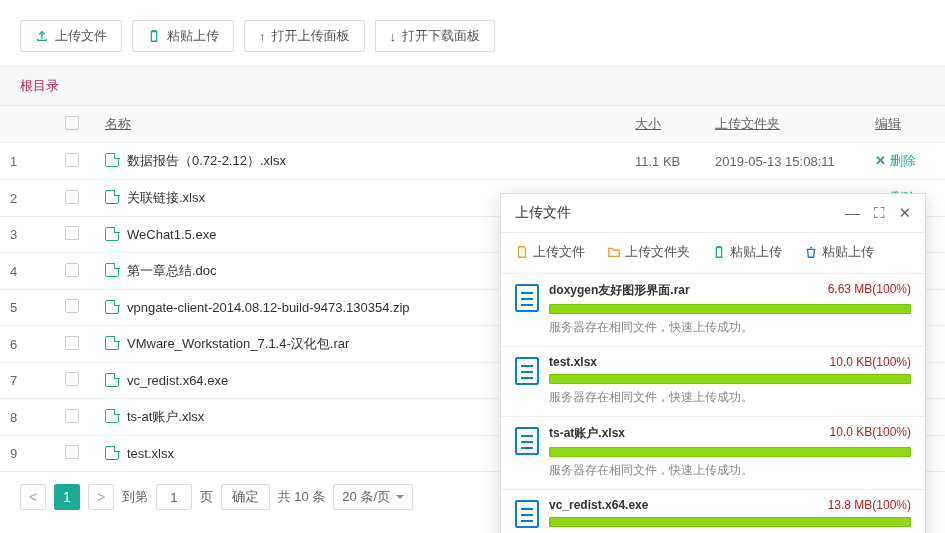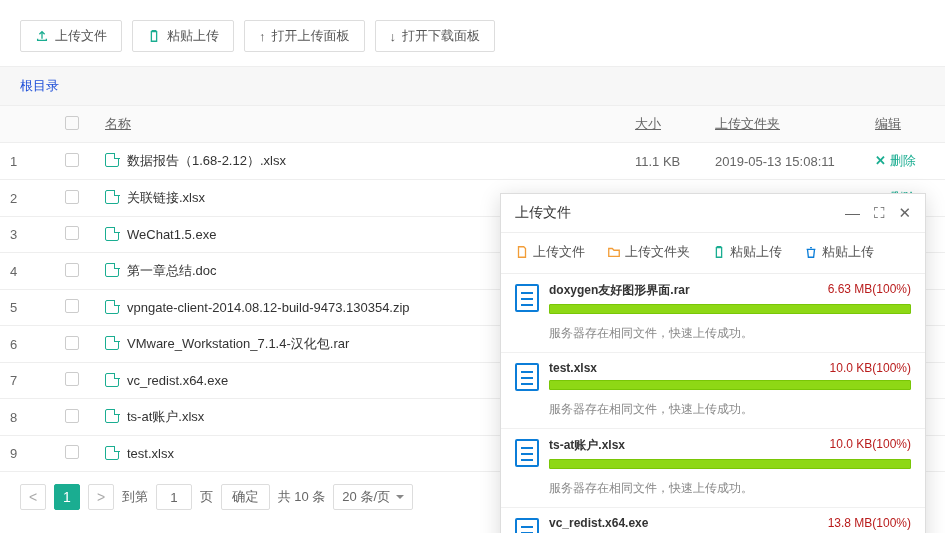--- a/index.html
+++ b/index.html
@@ -34,21 +34,21 @@
     cursor: pointer;
     font-size: 13px;
   }
   .ico-teal { color: #1aad91; }
   .ico-gray { color: #555; }
   svg.ico { width: 14px; height: 14px; }
 
   
   .crumb {
     background: #f7f7f7;
-    color: #1d4ed8;
+    color: #be185d;
     padding: 10px 20px;
     font-size: 13px;
     border-top: 1px solid #eee;
     border-bottom: 1px solid #eee;
   }
 
   
   .tbl { width: 100%; border-collapse: collapse; }
   .tbl th, .tbl td {
     border-bottom: 1px solid #eee;
@@ -158,21 +158,21 @@
   .up-main { flex: 1; }
   .up-name-row { display: flex; justify-content: space-between; font-size: 12px; }
   .up-name { font-weight: bold; color: #333; }
   .up-size { color: #b91c1c; }
   .up-bar {
     margin-top: 5px; height: 10px; width: 100%;
     background: #8ed815;
     border: 1px solid #79c607;
     border-radius: 1px;
   }
-  .up-msg { margin-top: 11px; font-size: 12px; color: #888; }
+  .up-msg { margin-top: 5px; font-size: 12px; color: #888; }
 </style>
 </head>
 <body>
 
 <div class="toolbar">
   <div class="tb-btn">
     <svg class="ico ico-teal" viewBox="0 0 16 16">
         <path fill="none" stroke="currentColor" stroke-width="1.5" d="M8 11V3M5 6l3-3 3 3M3 11v2h10v-2"></path>
       </svg>
     <span>上传文件</span>
@@ -207,21 +207,21 @@
       <th>名称</th>
       <th class="col-size">大小</th>
       <th class="col-time">上传文件夹</th>
       <th class="col-op">编辑</th>
     </tr>
   </thead>
   <tbody id="tbody">
       <tr>
         <td class="col-idx">1</td>
         <td class="col-chk"><span class="chk"></span></td>
-        <td><span class="file-ico"></span><span>数据报告（1.68-2.12）.xlsx</span></td>
+        <td><span class="file-ico"></span><span>数据报告（0.72-2.12）.xlsx</span></td>
         <td class="col-size">11.1 KB</td>
         <td class="col-time">2019-05-13 15:08:11</td>
         <td class="col-op"><span class="op-del"><span class="x">✕</span>删除</span></td>
       </tr>
       <tr>
         <td class="col-idx">2</td>
         <td class="col-chk"><span class="chk"></span></td>
         <td><span class="file-ico"></span><span>关联链接.xlsx</span></td>
         <td class="col-size">14.3 KB</td>
         <td class="col-time">2019-05-13 15:08:11</td>

